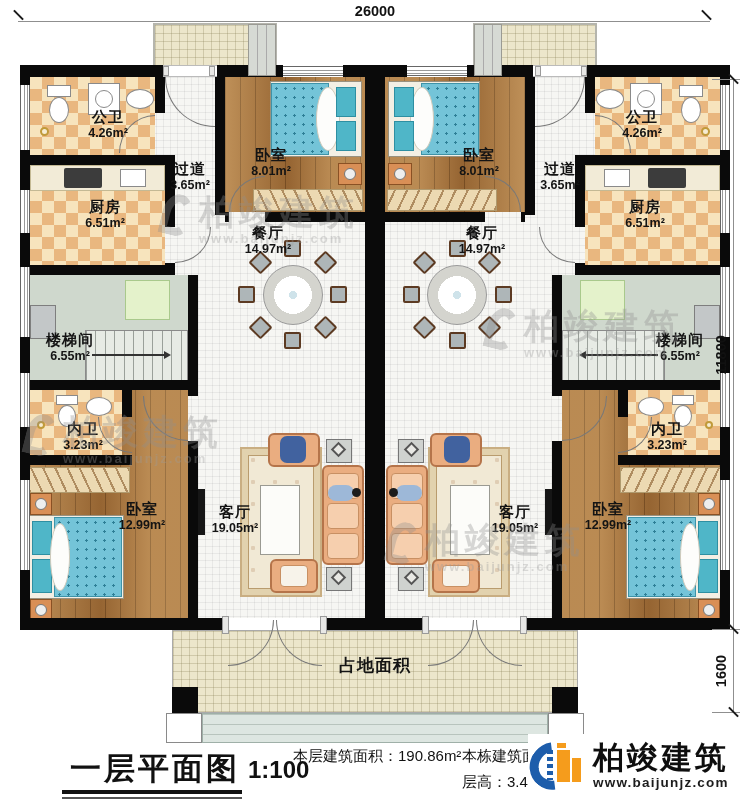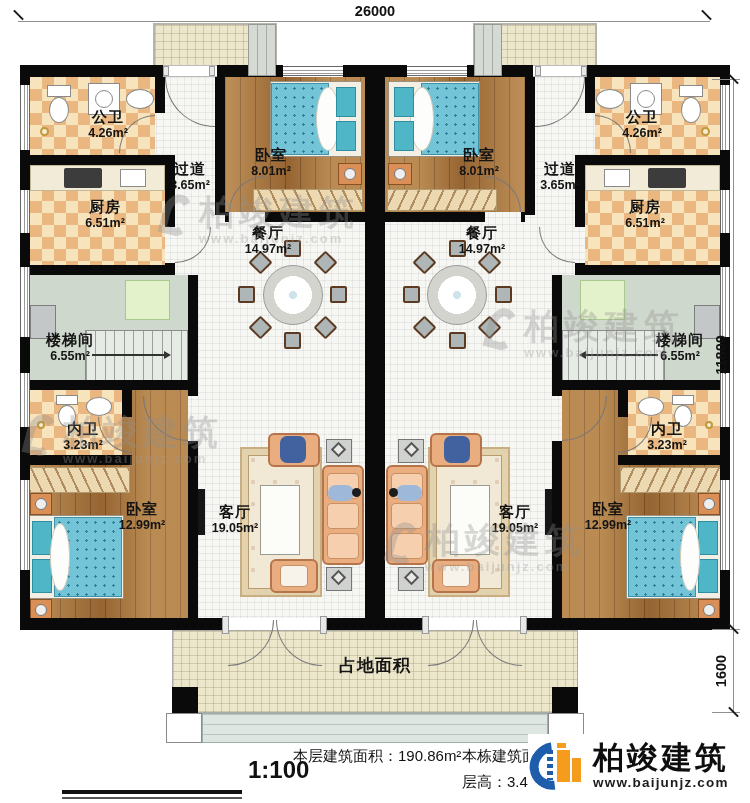--- a/index.html
+++ b/index.html
@@ -511,20 +511,21 @@
     </div>
   </div>
   <div class="wmk" style="left:388px;top:522px">
     <div class="wmk-ic"></div>
     <div style="position:relative">
       <div style="position:relative" class="wmk-t">柏竣建筑</div>
       <div style="position:relative" class="wmk-u">www.baijunjz.com</div>
     </div>
   </div>
 
+  <div class="tb-title" style="left:70px;top:748px">一层平面图</div>
   <div class="tb-uline" style="left:62px;top:790px;width:180px;height:4px"></div>
   <div class="tb-uline" style="left:62px;top:797px;width:180px;height:2px;background:#555"></div>
   <div class="tb-scale" style="left:248px;top:756px">1:100</div>
   <div class="tb-stat" style="left:293px;top:742px">本层建筑面积：190.86m²</div>
   <div class="tb-stat" style="left:462px;top:742px">本栋建筑面积：</div>
   <div class="tb-stat" style="left:462px;top:768px">层高：3.45M</div>
   <div class="logo" style="left:528px;top:734px">
     <div class="logo-ic">
       <div class="lg-swoosh"></div>
       <div class="lg-dots"></div>

